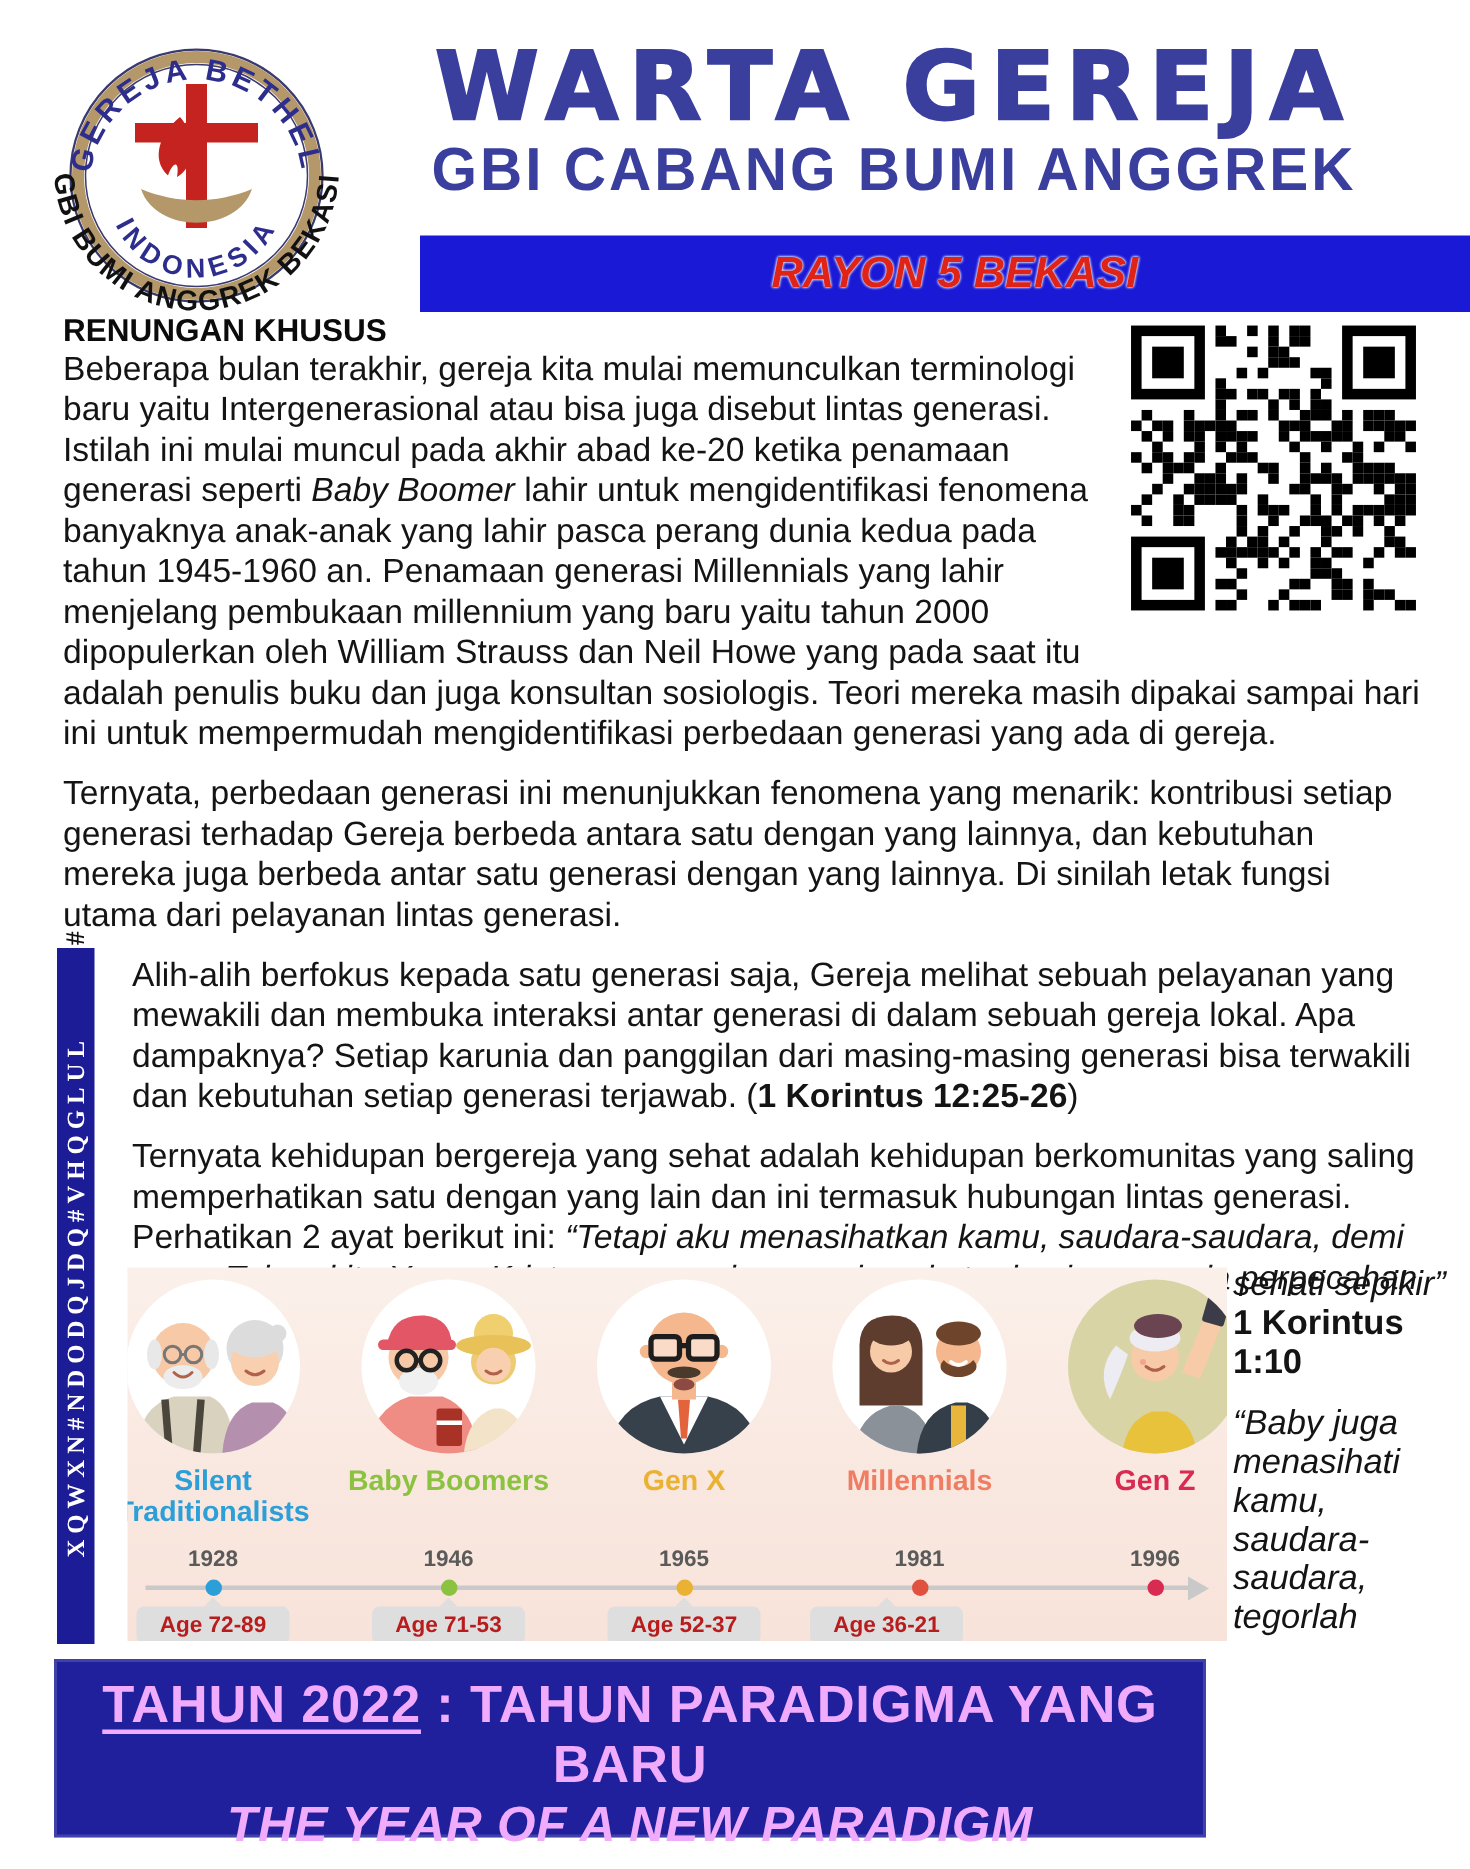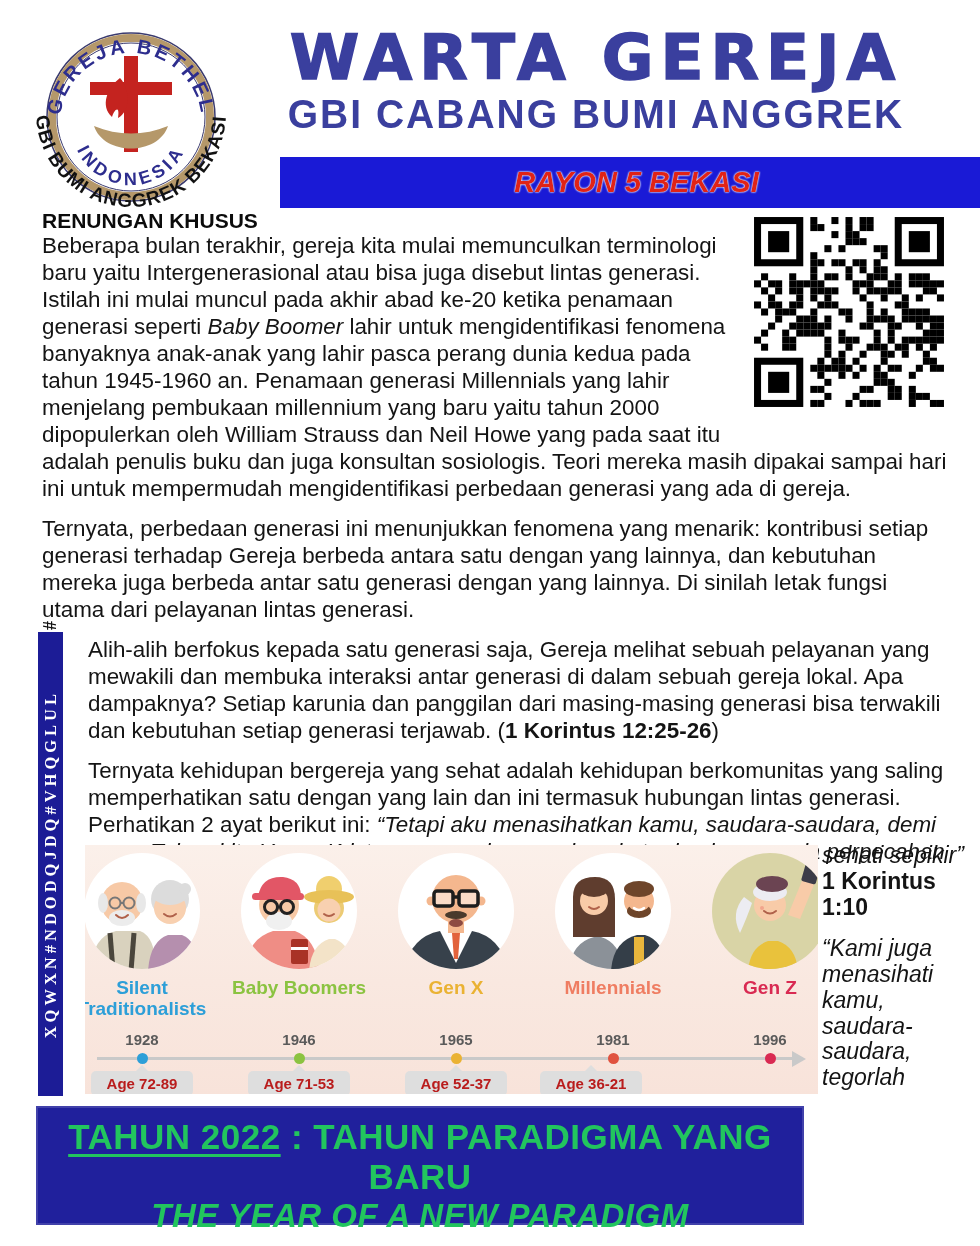--- a/index.html
+++ b/index.html
@@ -61,21 +61,21 @@
       font-weight:700;padding:4px 16px;border-radius:5px;position:relative;}
   .age-badge span::before{content:"";position:absolute;top:-6px;left:50%;margin-left:-6px;
       border-left:6px solid transparent;border-right:6px solid transparent;border-bottom:6px solid #dedede;}
 
   
   .side-note{position:absolute;left:822px;top:843px;width:148px;font-size:23px;line-height:1.12;}
   .side-note .part2{margin-top:16px;}
 
   
   .footer-banner{position:absolute;left:36px;top:1106px;width:768px;height:119px;
-      color:#22c55e;text-align:center;box-shadow:inset 0 0 0 2px rgba(255,255,255,.15);}
+      color:#f0abfc;text-align:center;box-shadow:inset 0 0 0 2px rgba(255,255,255,.15);}
   .fb-line1{font-size:35px;font-weight:800;margin-top:11px;letter-spacing:.5px;}
   .fb-line1 .ul{text-decoration:underline;text-decoration-thickness:3px;text-underline-offset:5px;}
   .fb-line2{font-size:33px;font-weight:800;font-style:italic;margin-top:0px;letter-spacing:.5px;}
   .fb-line3{font-size:23px;font-weight:700;font-style:italic;margin-top:9px;text-align:center;}
 </style>
 </head>
 <body>
 
 <div class="page">
 
@@ -551,21 +551,21 @@
         </svg>
       </div>
       <div class="gen-label" style="color: rgb(217, 42, 82);">Gen Z</div>
     </div>
     <div class="gen-year" style="left:607px;">1996</div>
     <div class="gen-dot" style="left: 679.5px; background: rgb(217, 42, 82);"></div>
   </div>
 
   <div class="side-note">
     <div class="part1"><span class="rt-i">sehati sepikir” </span><span class="rt-b">1 Korintus 1:10</span></div>
-    <div class="part2"><span class="rt-i">“Kami juga menasihati kamu, saudara-saudara, tegorlah</span></div>
+    <div class="part2"><span class="rt-i">“Baby juga menasihati kamu, saudara-saudara, tegorlah</span></div>
   </div>
 
   <div class="footer-banner" style="background: rgb(32, 32, 156);">
     <div class="fb-line1"><span class="ul">TAHUN 2022</span><span> : TAHUN PARADIGMA YANG BARU</span></div>
     <div class="fb-line2">THE YEAR OF A NEW PARADIGM</div>
     <div class="fb-line3">Yesaya 42:18-21 dan Filipi 3:13-14</div>
   </div>
 
 </div>
 

